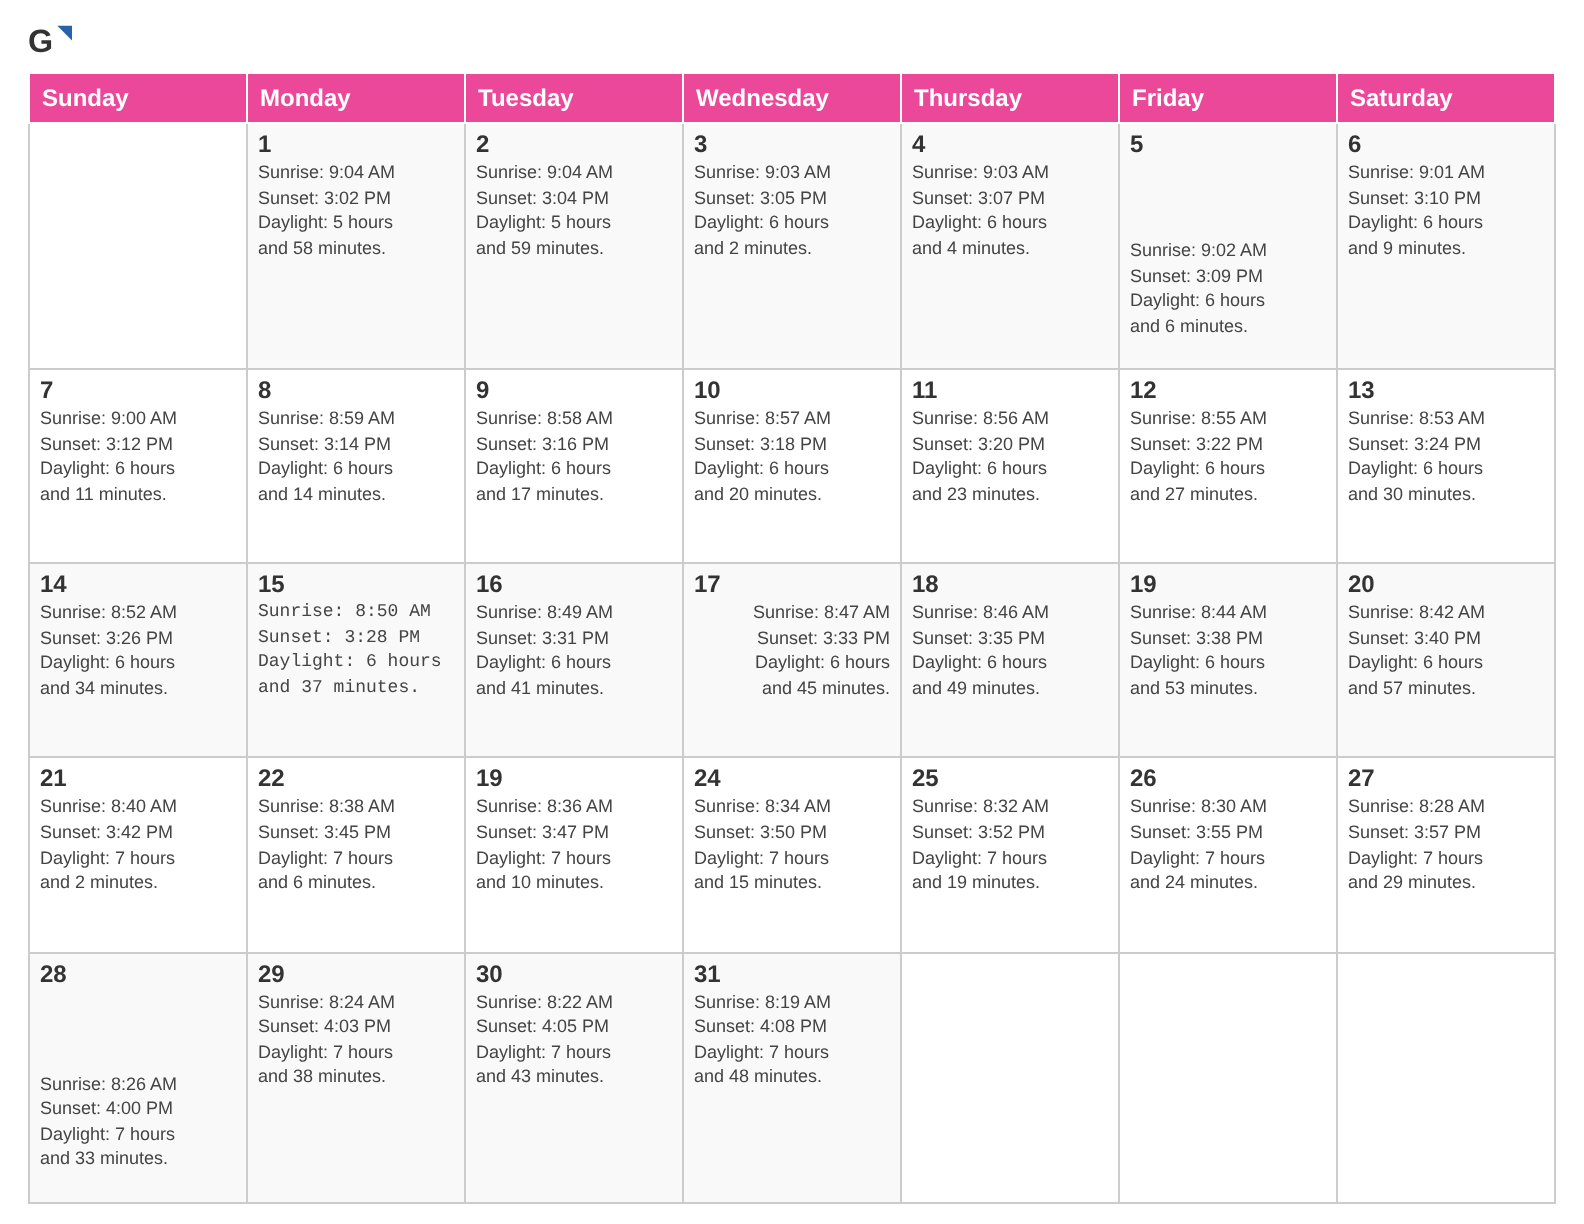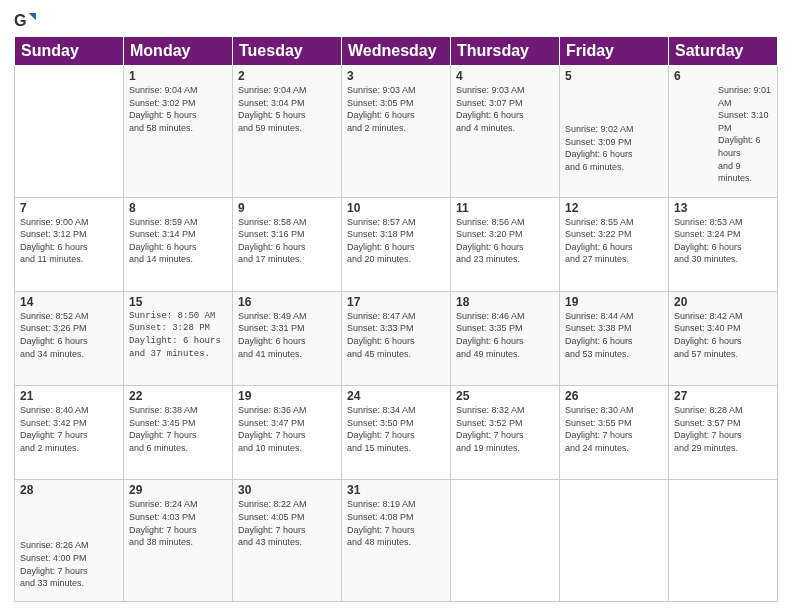--- a/index.html
+++ b/index.html
@@ -59,23 +59,23 @@
     .location-title {
       font-size: 15px;
       color: #555;
     }
     .calendar-table {
       width: 100%;
       border-collapse: collapse;
       flex: 1;
     }
     .calendar-table thead tr th {
-      background-color: #701a75;
+      background-color: #ec4899;
       color: #fff;
-      font-size: 16px;
+      font-size: 12px;
       font-weight: bold;
       padding: 5px 6px;
       text-align: left;
       border: 1px solid #fff;
     }
     .calendar-table tbody tr td {
       width: calc(100% / 7);
       vertical-align: top;
       border: 1px solid #ccc;
       padding: 3px 5px;
@@ -169,21 +169,21 @@
           </td>
           <td>
             <span class="cell-day">5</span>
             <div class="cell-info" style="white-space: pre-line; margin-top: 40px;">Sunrise: 9:02 AM
 Sunset: 3:09 PM
 Daylight: 6 hours
 and 6 minutes.</div>
           </td>
           <td>
             <span class="cell-day">6</span>
-            <div class="cell-info" style="white-space: pre-line; margin-left: 44px;">Sunrise: 9:01 AM
+            <div class="cell-info" style="white-space: pre-line;">Sunrise: 9:01 AM
 Sunset: 3:10 PM
 Daylight: 6 hours
 and 9 minutes.</div>
           </td>
         </tr>
         <tr>
           <td>
             <span class="cell-day">7</span>
             <div class="cell-info" style="white-space: pre-line;">Sunrise: 9:00 AM
 Sunset: 3:12 PM
@@ -250,21 +250,21 @@
           </td>
           <td>
             <span class="cell-day">16</span>
             <div class="cell-info" style="white-space: pre-line;">Sunrise: 8:49 AM
 Sunset: 3:31 PM
 Daylight: 6 hours
 and 41 minutes.</div>
           </td>
           <td>
             <span class="cell-day">17</span>
-            <div class="cell-info" style="white-space: pre-line;">Sunrise: 8:47 AM
+            <div class="cell-info" style="white-space: pre-line; text-align: right;">Sunrise: 8:47 AM
 Sunset: 3:33 PM
 Daylight: 6 hours
 and 45 minutes.</div>
           </td>
           <td>
             <span class="cell-day">18</span>
             <div class="cell-info" style="white-space: pre-line;">Sunrise: 8:46 AM
 Sunset: 3:35 PM
 Daylight: 6 hours
 and 49 minutes.</div>

